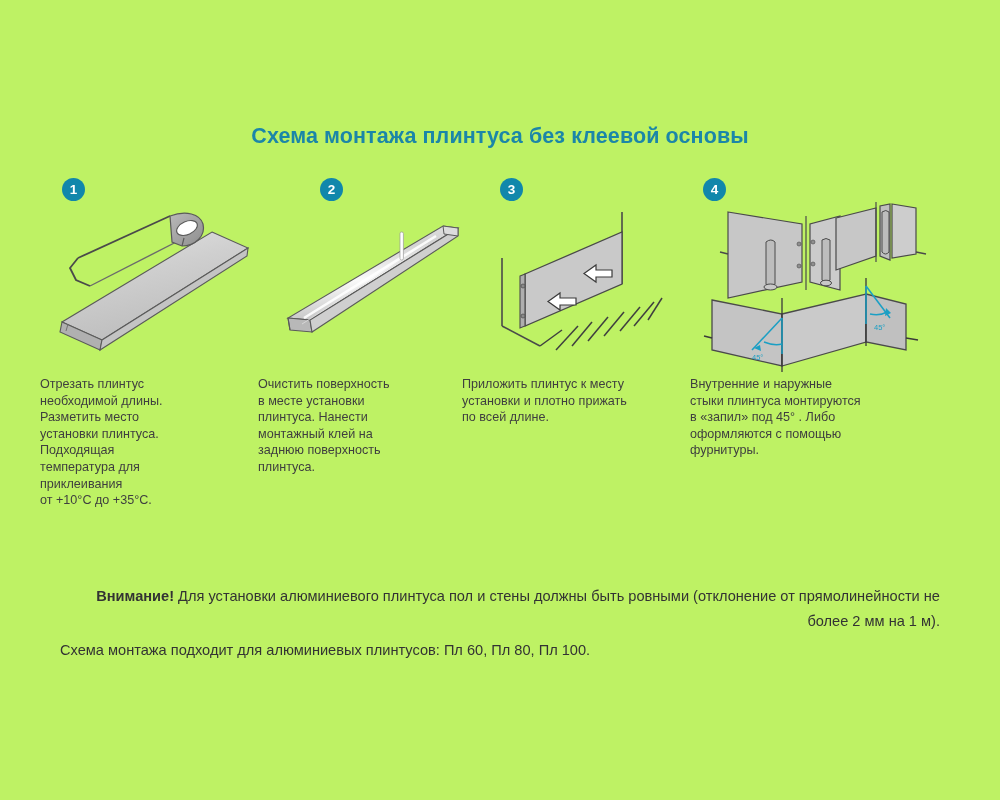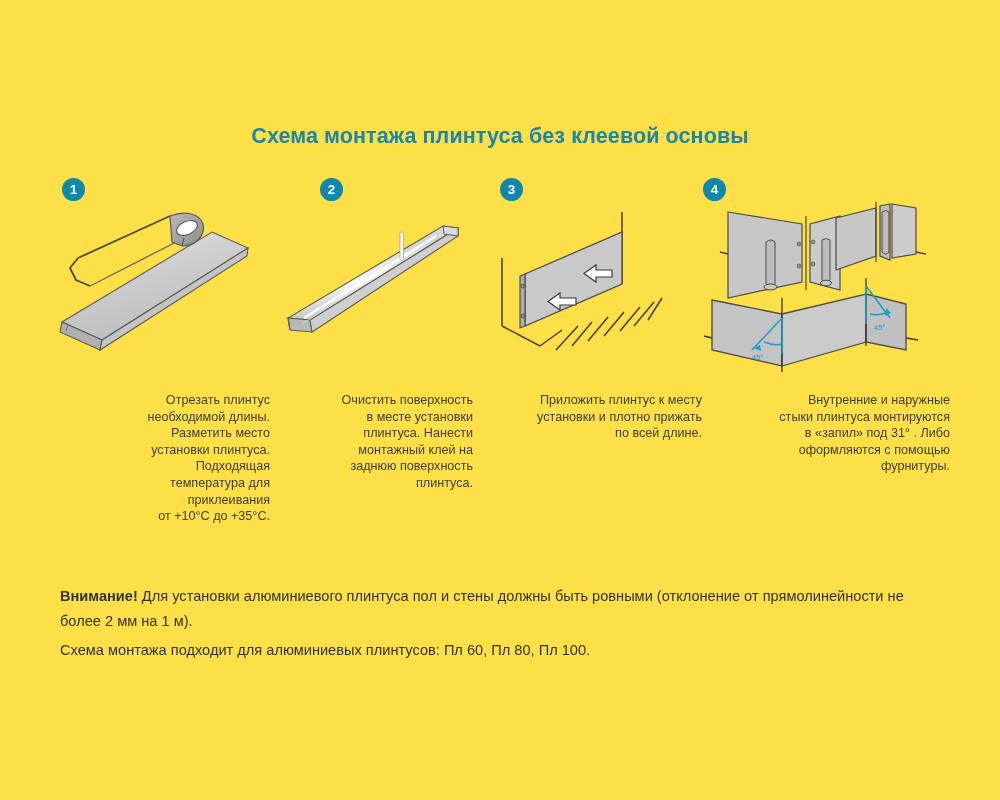--- a/index.html
+++ b/index.html
@@ -14,21 +14,21 @@
     position: relative;
     overflow: hidden;
     font-family: "Liberation Sans", sans-serif;
     color: #3c3c3c;
     -webkit-font-smoothing: antialiased;
   }
 
   .sheet {
     position: absolute;
     inset: 0;
-    background: #fde047;
+    background: #bef264;
   }
 
   
   .title {
     position: absolute;
     top: 124px;
     left: 0;
     width: 1000px;
     text-align: center;
     font-size: 21.5px;
@@ -79,37 +79,37 @@
     width: 100%;
   }
   .art svg { display: block; }
   .step-1 .art { top: 28px; }
   .step-2 .art { top: 42px; }
   .step-3 .art { top: 32px; }
   .step-4 .art { top: 18px; }
 
   .caption {
     position: absolute;
-    top: 220px;
+    top: 204px;
     left: 0;
     width: 100%;
-    text-align: right;
+    text-align: left;
     font-size: 12.6px;
     line-height: 16.6px;
     color: #3f3f3f;
     white-space: pre-line;
   }
 
   
   .note-warning {
     position: absolute;
     top: 584px;
     left: 60px;
     width: 880px;
-    text-align: left;
+    text-align: right;
     font-size: 14.6px;
     line-height: 25px;
     color: #333333;
   }
   .note-warning b { font-weight: bold; }
 
   .note-products {
     position: absolute;
     top: 638px;
     left: 60px;
@@ -293,21 +293,21 @@
             <line x1="176" y1="96" x2="200" y2="128"></line>
             <line x1="176" y1="96" x2="176" y2="134"></line>
             <path d="M180,124 q10,2 17,-2"></path>
             <path d="M196,118 l5,5 l-6,3 z" fill="#1b9fc4" stroke="none"></path>
           </g>
           <text x="184" y="140" font-family="Liberation Sans, sans-serif" font-size="7.5" fill="#1b9fc4">45°</text>
         </svg>
       </div>
       <div class="caption">Внутренние и наружные
 стыки плинтуса монтируются
-в «запил» под 31° . Либо
+в «запил» под 45° . Либо
 оформляются с помощью
 фурнитуры.</div>
     </div>
 
   </div>
 
   <div class="note-warning"><b>Внимание!</b><span> Для установки алюминиевого плинтуса пол и стены должны быть ровными (отклонение от прямолинейности не более 2 мм на 1 м).</span></div>
 
   <div class="note-products">Схема монтажа подходит для алюминиевых плинтусов: Пл 60, Пл 80, Пл 100.</div>
 

